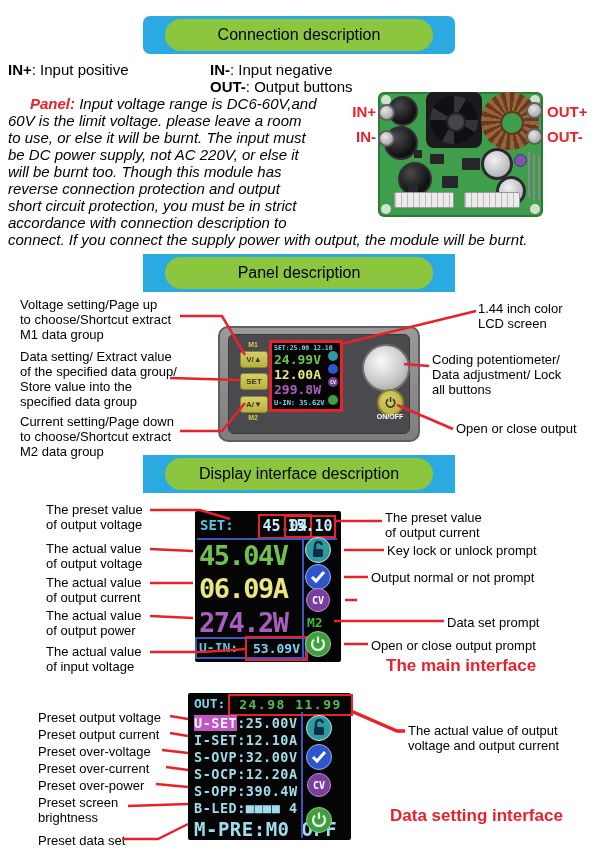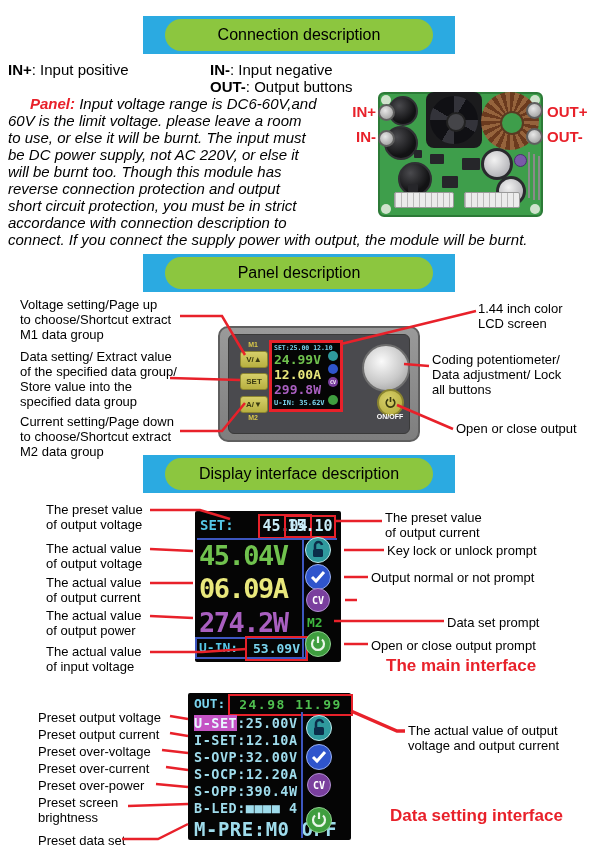--- a/index.html
+++ b/index.html
@@ -75,21 +75,21 @@
   .blueline{position:absolute;background:#3D56C0;}
   .bluebox{position:absolute;border:2px solid #3D56C0;box-sizing:border-box;}
   .hl-mag{background:#C453C4;color:#E8F8FF;}
   .icon{position:absolute;}
 </style>
 </head>
 <body>
 
 <div class="page">
 
-  <div class="hdr-blue" style="left:143px;top:16px;">
+  <div class="hdr-blue" style="left:143px;top:16px;border-radius:7px;">
     <div class="hdr-pill">Connection description</div>
   </div>
 
   <div class="conn-line" style="left:8px;top:61px;"><b>IN+</b><span>: Input positive</span></div>
   <div class="conn-line" style="left:210px;top:61px;"><b>IN-</b><span>: Input negative</span></div>
   <div class="conn-line" style="left:210px;top:78px;"><b>OUT-</b><span>: Output buttons</span></div>
 
   <div class="note-line" style="left:30px;top:95px;"><span class="note-tag">Panel:</span> <span>Input voltage range is DC6-60V,and</span></div>
   <div class="note-line" style="left:8px;top:112px;">60V is the limit voltage. please leave a room</div>
   <div class="note-line" style="left:8px;top:129px;">to use, or else it will be burnt. The input must</div>

